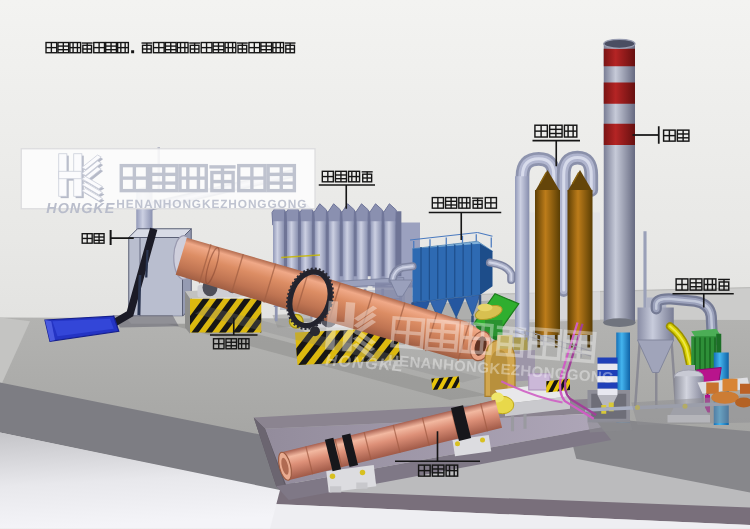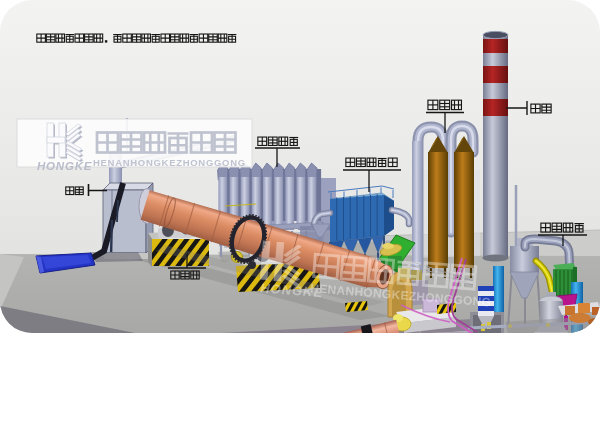--- a/index.html
+++ b/index.html
@@ -1,12 +1,12 @@
 <!DOCTYPE html>
-<html><head><meta charset="utf-8"><style>html,body{margin:0;padding:0;background:#fff;font-family:"Liberation Sans",sans-serif;}#c{position:relative;width:600px;height:333px;overflow:hidden;border-radius:32px;}</style></head><body>
+<html><head><meta charset="utf-8"><style>html,body{margin:0;padding:0;background:#fff;font-family:"Liberation Sans",sans-serif;}#c{position:relative;width:600px;height:423px;overflow:hidden;}</style></head><body>
 <div id="c"><svg width="600" height="423" viewBox="0 0 600 423" xmlns="http://www.w3.org/2000/svg" shape-rendering="auto">
       <defs>
         <linearGradient id="bg" x1="0" y1="0" x2="0" y2="1">
           <stop offset="0" stop-color="#f3f3f1"></stop>
           <stop offset="0.45" stop-color="#e8e8e6"></stop>
           <stop offset="0.8" stop-color="#dcdcda"></stop>
           <stop offset="1" stop-color="#d6d6d4"></stop>
         </linearGradient>
         <linearGradient id="plat" x1="0" y1="0" x2="0" y2="1">
           <stop offset="0" stop-color="#b3b3b1"></stop>

